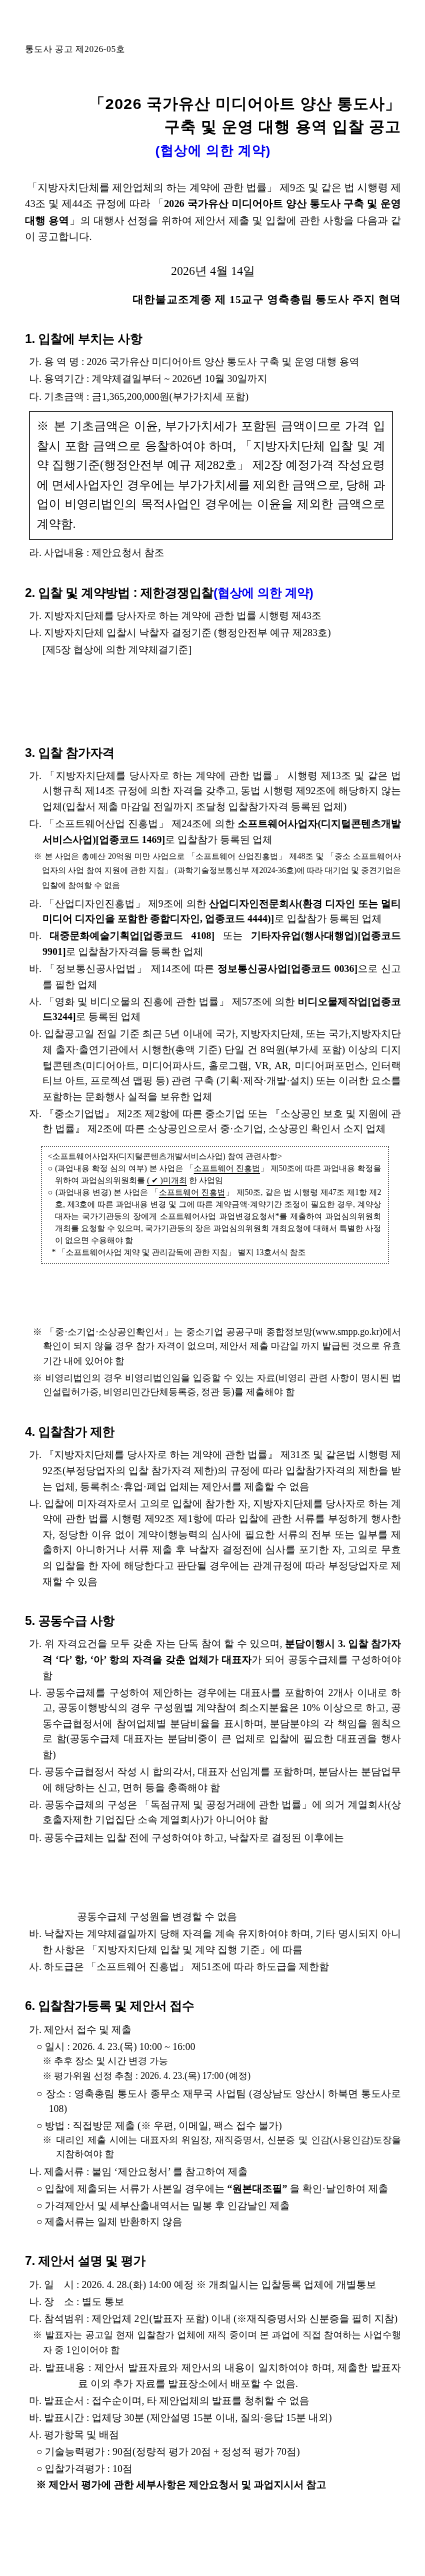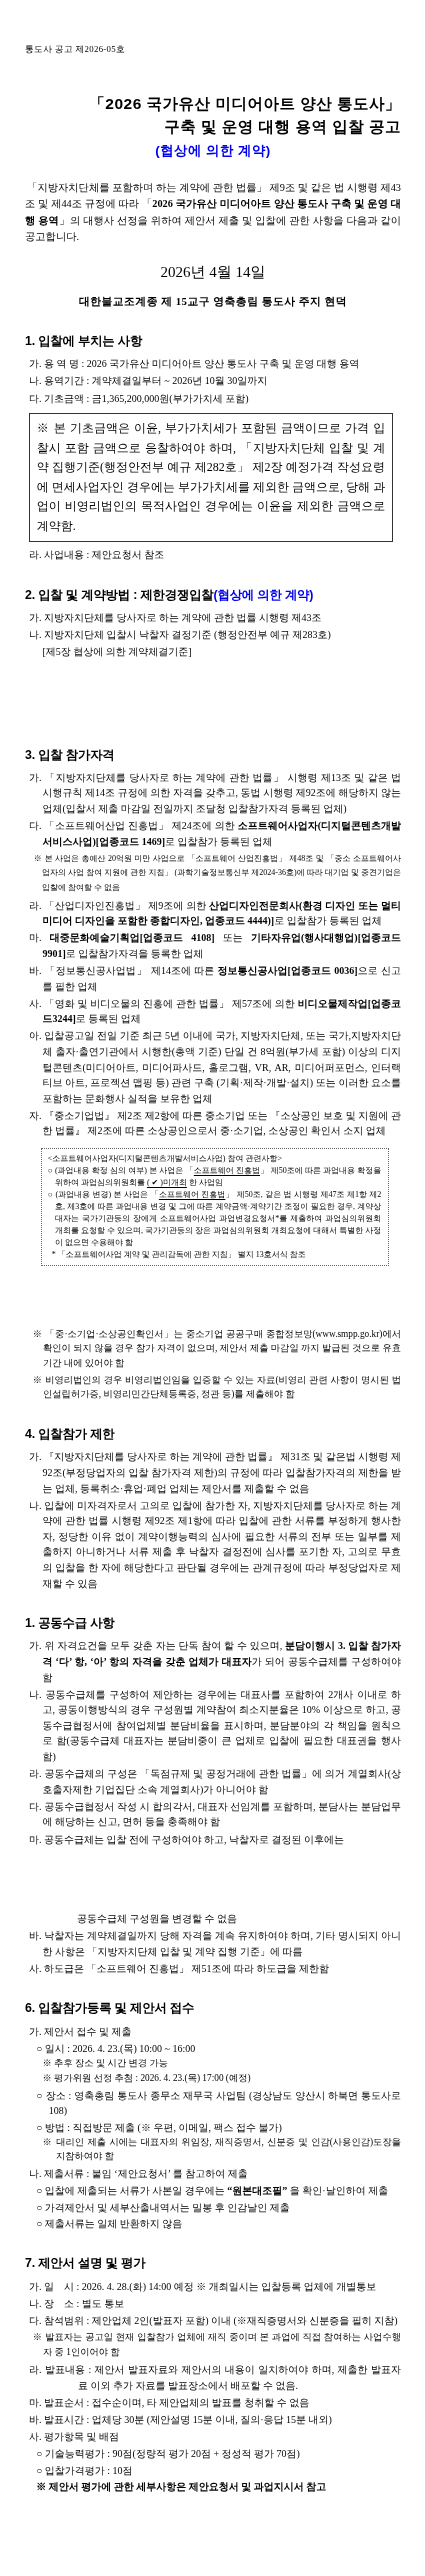--- a/index.html
+++ b/index.html
@@ -15,22 +15,22 @@
     font-family:"Liberation Sans","DejaVu Sans",sans-serif;
     font-weight:bold;font-size:15.5px;line-height:1.5;letter-spacing:0.5px;
   }
   .title-sub{
     margin-top:3.1px;text-align:center;
     font-family:"Liberation Sans","DejaVu Sans",sans-serif;
     font-weight:bold;font-size:13.4px;color:#0000f0;letter-spacing:0.5px;
   }
   .blk{margin:1.5px 0}
   .para{margin:20.6px 0 0;font-size:10.3px;line-height:1.58;text-align:justify;text-indent:2.1px}
-  .date{margin-top:17.5px;text-align:center;font-size:15px}
-  .issuer{margin-top:13.4px;text-align:center;font-size:10.8px;font-weight:bold;letter-spacing:0.5px}
+  .date{margin-top:17.5px;text-align:center;font-size:12px}
+  .issuer{margin-top:13.4px;text-align:right;font-size:10.8px;font-weight:bold;letter-spacing:0.5px}
   .h{
     margin:24px 0 6.2px;font-family:"Liberation Sans","DejaVu Sans",sans-serif;
     font-weight:bold;font-size:12.4px;letter-spacing:-0.2px;
   }
   .item{margin-left:4.1px;padding-left:13.4px;text-indent:-13.4px;font-size:10px;line-height:1.56;text-align:justify}
   .item-deep{margin-left:4.1px;padding-left:49px;text-indent:-49px;font-size:10px;line-height:1.56;text-align:justify}
   .cont{margin-left:17.5px;font-size:10px;line-height:1.56}
   .cont-deep{margin-left:52px;font-size:10px;line-height:1.56}
   .sub{margin:1.5px 0 1.5px 11.3px;padding-left:12.4px;text-indent:-12.4px;font-size:10px;line-height:1.52;text-align:justify}
   .subnote{margin:1px 0 1px 17.5px;padding-left:13.4px;text-indent:-13.4px;font-size:9.3px;line-height:1.5;text-align:justify}
@@ -54,21 +54,21 @@
 <body>
 
 <div class="page">
   <div class="docno">통도사 공고 제2026-05호</div>
   <div class="title">
     <div>「2026 국가유산 미디어아트 양산 통도사」</div>
     <div>구축 및 운영 대행 용역 입찰 공고</div>
   </div>
   <div class="title-sub">(협상에 의한 계약)</div>
   <div id="blocks">
-      <div class="blk para"><span>「지방자치단체를 포함하며 하는 계약에 관한 법률」 제9조 및 같은 법 시행령 제43조 및 제44조 규정에 따라 「</span><span class="b">2026 국가유산 미디어아트 양산 통도사 구축 및 운영 대행 용역</span><span>」의 대행사 선정을 위하여 제안서 제출 및 입찰에 관한 사항을 다음과 같이 공고합니다.</span></div>
+      <div class="blk para"><span>「지방자치단체를 제안업체의 하는 계약에 관한 법률」 제9조 및 같은 법 시행령 제43조 및 제44조 규정에 따라 「</span><span class="b">2026 국가유산 미디어아트 양산 통도사 구축 및 운영 대행 용역</span><span>」의 대행사 선정을 위하여 제안서 제출 및 입찰에 관한 사항을 다음과 같이 공고합니다.</span></div>
       <div class="blk date"><span>2026년 4월 14일</span></div>
       <div class="blk issuer"><span>대한불교조계종 제 15교구 영축총림 통도사 주지 현덕</span></div>
       <div class="blk h"><span>1. 입찰에 부치는 사항</span></div>
       <div class="blk item"><span>가. 용 역 명 : 2026 국가유산 미디어아트 양산 통도사 구축 및 운영 대행 용역</span></div>
       <div class="blk item"><span>나. 용역기간 : 계약체결일부터 ~ 2026년 10월 30일까지</span></div>
       <div class="blk item"><span>다. 기초금액 : 금1,365,200,000원(부가가치세 포함)</span></div>
       <div class="blk box"><span>※ 본 기초금액은 이윤, 부가가치세가 포함된 금액이므로 가격 입찰시 포함 금액으로 응찰하여야 하며, 「지방자치단체 입찰 및 계약 집행기준(행정안전부 예규 제282호」 제2장 예정가격 작성요령에 면세사업자인 경우에는 부가가치세를 제외한 금액으로, 당해 과업이 비영리법인의 목적사업인 경우에는 이윤을 제외한 금액으로 계약함.</span></div>
       <div class="blk item"><span>라. 사업내용 : 제안요청서 참조</span></div>
       <div class="blk h"><span>2. 입찰 및 계약방법 : 제한경쟁입찰</span><span class="blue">(협상에 의한 계약)</span></div>
       <div class="blk item"><span>가. 지방자치단체를 당사자로 하는 계약에 관한 법률 시행령 제43조</span></div>
@@ -90,25 +90,25 @@
         <div class="boxline"><span>○ (과업내용 확정 심의 여부) 본 사업은 「</span><span class="u">소프트웨어 진흥법</span><span>」 제50조에 따른 과업내용 확정을 위하여 과업심의위원회를 </span><span class="u">( ✔ )미개최</span><span> 한 사업임</span></div>
         <div class="boxline"><span>○ (과업내용 변경) 본 사업은 「</span><span class="u">소프트웨어 진흥법</span><span>」 제50조, 같은 법 시행령 제47조 제1항 제2호, 제3호에 따른 과업내용 변경 및 그에 따른 계약금액·계약기간 조정이 필요한 경우, 계약상대자는 국가기관등의 장에게 소프트웨어사업 과업변경요청서*를 제출하여 과업심의위원회 개최를 요청할 수 있으며, 국가기관등의 장은 과업심의위원회 개최요청에 대해서 특별한 사정이 없으면 수용해야 함</span></div>
         <div class="boxline"><span>&nbsp;&nbsp;* 「소프트웨어사업 계약 및 관리감독에 관한 지침」 별지 13호서식 참조</span></div>
       </div>
       <div class="blk gap gap-b"></div>
       <div class="blk xnote"><span>※ 「중·소기업·소상공인확인서」는 중소기업 공공구매 종합정보망(www.smpp.go.kr)에서 확인이 되지 않을 경우 참가 자격이 없으며, 제안서 제출 마감일 까지 발급된 것으로 유효기간 내에 있어야 함</span></div>
       <div class="blk xnote"><span>※ 비영리법인의 경우 비영리법인임을 입증할 수 있는 자료(비영리 관련 사항이 명시된 법인설립허가증, 비영리민간단체등록증, 정관 등)를 제출해야 함</span></div>
       <div class="blk h"><span>4. 입찰참가 제한</span></div>
       <div class="blk item"><span>가. 『지방자치단체를 당사자로 하는 계약에 관한 법률』 제31조 및 같은법 시행령 제92조(부정당업자의 입찰 참가자격 제한)의 규정에 따라 입찰참가자격의 제한을 받는 업체, 등록취소·휴업·폐업 업체는 제안서를 제출할 수 없음</span></div>
       <div class="blk item"><span>나. 입찰에 미자격자로서 고의로 입찰에 참가한 자, 지방자치단체를 당사자로 하는 계약에 관한 법률 시행령 제92조 제1항에 따라 입찰에 관한 서류를 부정하게 행사한 자, 정당한 이유 없이 계약이행능력의 심사에 필요한 서류의 전부 또는 일부를 제출하지 아니하거나 서류 제출 후 낙찰자 결정전에 심사를 포기한 자, 고의로 무효의 입찰을 한 자에 해당한다고 판단될 경우에는 관계규정에 따라 부정당업자로 제재할 수 있음</span></div>
-      <div class="blk h"><span>1. 공동수급 사항</span></div>
+      <div class="blk h"><span>5. 공동수급 사항</span></div>
       <div class="blk item"><span>가. 위 자격요건을 모두 갖춘 자는 단독 참여 할 수 있으며, </span><span class="b">분담이행시 3. 입찰 참가자격 ‘다’ 항, ‘아’ 항의 자격을 갖춘 업체가 대표자</span><span>가 되어 공동수급체를 구성하여야 함</span></div>
       <div class="blk item"><span>나. 공동수급체를 구성하여 제안하는 경우에는 대표사를 포함하여 2개사 이내로 하고, 공동이행방식의 경우 구성원별 계약참여 최소지분율은 10% 이상으로 하고, 공동수급협정서에 참여업체별 분담비율을 표시하며, 분담분야의 각 책임을 원칙으로 함(공동수급체 대표자는 분담비중이 큰 업체로 입찰에 필요한 대표권을 행사함)</span></div>
+      <div class="blk item"><span>다. 공동수급협정서 작성 시 합의각서, 대표자 선임계를 포함하며, 분담사는 분담업무에 해당하는 신고, 면허 등을 충족해야 함</span></div>
       <div class="blk item"><span>라. 공동수급체의 구성은 「독점규제 및 공정거래에 관한 법률」에 의거 계열회사(상호출자제한 기업집단 소속 계열회사)가 아니어야 함</span></div>
-      <div class="blk item"><span>다. 공동수급협정서 작성 시 합의각서, 대표자 선임계를 포함하며, 분담사는 분담업무에 해당하는 신고, 면허 등을 충족해야 함</span></div>
       <div class="blk item"><span>마. 공동수급체는 입찰 전에 구성하여야 하고, 낙찰자로 결정된 이후에는</span></div>
       <div class="blk gap gap-c"></div>
       <div class="blk cont-deep"><span>공동수급체 구성원을 변경할 수 없음</span></div>
       <div class="blk item"><span>바. 낙찰자는 계약체결일까지 당해 자격을 계속 유지하여야 하며, 기타 명시되지 아니한 사항은 「지방자치단체 입찰 및 계약 집행 기준」에 따름</span></div>
       <div class="blk item"><span>사. 하도급은 「소프트웨어 진흥법」 제51조에 따라 하도급을 제한함</span></div>
       <div class="blk h"><span>6. 입찰참가등록 및 제안서 접수</span></div>
       <div class="blk item"><span>가. 제안서 접수 및 제출</span></div>
       <div class="blk sub"><span>○ 일시 : 2026. 4. 23.(목) 10:00 ~ 16:00</span></div>
       <div class="blk subnote"><span>※ 추후 장소 및 시간 변경 가능</span></div>
       <div class="blk subnote"><span>※ 평가위원 선정 추첨 : 2026. 4. 23.(목) 17:00 (예정)</span></div>

